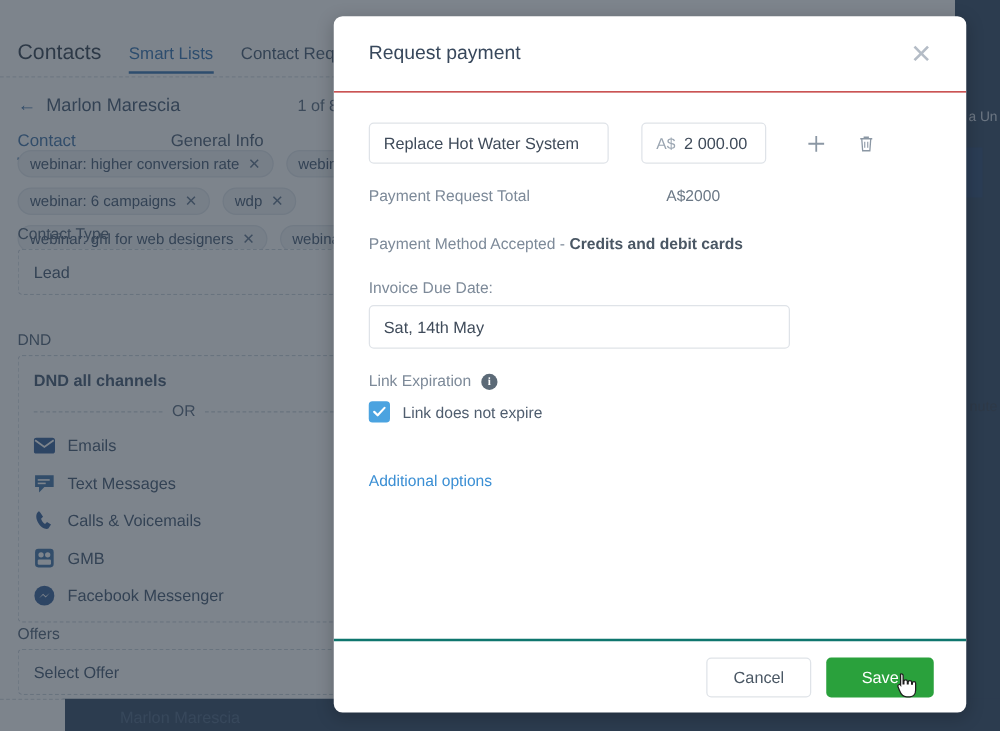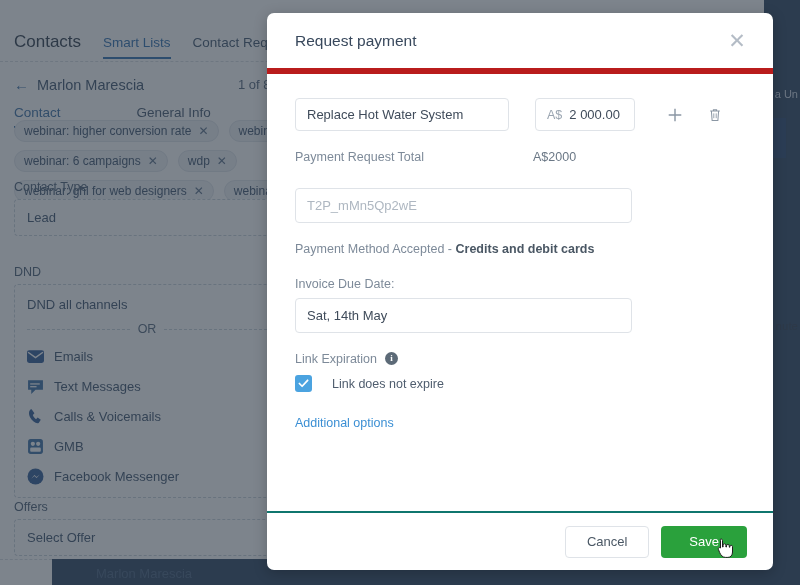--- a/index.html
+++ b/index.html
@@ -47,21 +47,21 @@
   .bg-tag .x { color: #5a6f88; font-size: 12px; }
 
   .bg-field-label { font-size: 12.5px; color: #4a5d73; margin-bottom: 5px; }
   .bg-box {
     border: 1px dashed #c9d1da; border-radius: 4px; background: #fff;
     padding: 10px 12px; font-size: 13px; color: #3e536d;
   }
   .bg-sec { position: absolute; left: 14px; width: 266px; }
 
   .dnd-box { border: 1px dashed #c9d1da; border-radius: 4px; padding: 12px 12px 10px 12px; }
-  .dnd-title { font-size: 13px; color: #3e536d; margin-bottom: 10px; }
+  .dnd-title { font-size: 13px; color: #3e536d; margin-bottom: 10px; font-weight: bold; }
   .or-line { display: flex; align-items: center; gap: 8px; margin: 8px 0 12px 0; }
   .or-line .ln { flex: 1; border-top: 1px dashed #c9d1da; }
   .or-line .or { font-size: 12.5px; color: #55677d; }
   .dnd-item { display: flex; align-items: center; gap: 10px; margin-bottom: 13px; font-size: 13px; color: #3e536d; }
   .dnd-ic { width: 17px; height: 17px; flex: 0 0 17px; display: flex; align-items: center; justify-content: center; }
 
   .bg-rightpanel {
     position: absolute; right: 0; top: 0; width: 36px; height: 585px;
     background: #2b4260;
   }
@@ -99,39 +99,39 @@
     background: #ffffff;
     border-radius: 7px;
     box-shadow: 0 3px 14px rgba(0,0,0,0.22);
     display: flex; flex-direction: column;
     overflow: hidden;
   }
   .m-header {
     height: 61px; flex: 0 0 61px;
     display: flex; align-items: center; justify-content: space-between;
     padding: 0 25px 0 28px;
-    border-bottom: 6px solid #b91c1c;
+    border-bottom: 1px solid #b91c1c;
   }
   .m-title { font-size: 15.5px; color: #38485c; }
   .m-close {
     font-size: 21px; color: #b4bcc6; line-height: 1;
     width: 22px; height: 22px; display: flex; align-items: center; justify-content: center;
   }
   .m-body { flex: 1 1 auto; padding: 24px 28px 0 28px; overflow: hidden; }
   .m-intro { font-size: 13px; color: #8d99a6; margin-bottom: 22px; }
 
   .lbl { font-size: 12.5px; color: #7d8a99; margin-bottom: 7px; }
 
   .items-row { display: flex; align-items: center; gap: 0; margin-bottom: 19px; }
   .inp {
     border: 1px solid #dfe3e8; border-radius: 4px; background: #fff;
     height: 33px; display: flex; align-items: center; padding: 0 11px;
     font-size: 13px; color: #3f4b5a;
   }
-  #item-name { width: 214px; }
+  #item-name { width: 192px; }
   #item-amount { width: 100px; margin-left: 26px; gap: 7px; }
   .cur { color: #9aa5b1; font-size: 12.5px; }
   .amt { color: #3f4b5a; font-size: 13px; }
   .ic-btn {
     width: 22px; height: 22px; display: flex; align-items: center; justify-content: center;
     color: #8b97a4;
   }
   #add-item { margin-left: 29px; }
   #delete-item { margin-left: 18px; }
 
@@ -139,28 +139,28 @@
   .total-label { font-size: 12.5px; color: #7d8a99; width: 238px; }
   .total-value { font-size: 12.5px; color: #6b7886; }
 
   .field-block { margin-bottom: 19px; }
   #invoice-number { width: 337px; height: 35px; color: #aeb7c1; }
   #due-date { width: 337px; height: 35px; color: #3f4b5a; }
 
   .pm-row { font-size: 12.5px; color: #7d8a99; margin-bottom: 21px; }
   .pm-row b { color: #4a5764; }
 
-  .exp-label { display: flex; gap: 8px; margin-bottom: 9px; }
+  .exp-label { display: flex; align-items: center; gap: 8px; margin-bottom: 9px; }
   .exp-label span.t { font-size: 12.5px; color: #7d8a99; }
   .info-ic {
     width: 13px; height: 13px; border-radius: 50%; background: #5c6a77;
     color: #fff; font-size: 9px; font-weight: bold; line-height: 13px;
     text-align: center; font-family: "Liberation Serif", serif;
   }
-  .cb-row { display: flex; align-items: center; gap: 20px; margin-bottom: 24px; }
+  .cb-row { display: flex; align-items: center; gap: 10px; margin-bottom: 40px; }
   .cbox {
     width: 17px; height: 17px; border-radius: 3px; background: #4ba3e0;
     display: flex; align-items: center; justify-content: center;
   }
   .cbox svg { width: 11px; height: 11px; }
   .cb-text { font-size: 12.5px; color: #4f5d6e; }
 
   .addl { display: flex; align-items: center; gap: 7px; margin-bottom: 18px; }
   .addl-t { font-size: 12.5px; color: #3b8fd4; }
 
@@ -354,21 +354,20 @@
         </svg>
       </div>
     </div>
 
     <div class="total-row">
       <div class="total-label">Payment Request Total</div>
       <div class="total-value">A$2000</div>
     </div>
 
     <div class="field-block">
-      <div class="inp" id="invoice-number">T2P_mMn5Qp2wE</div>
     </div>
 
     <div class="pm-row">
       <span>Payment Method Accepted - </span><b>Credits and debit cards</b>
     </div>
 
     <div class="field-block">
       <div class="lbl">Invoice Due Date:</div>
       <div class="inp" id="due-date">Sat, 14th May</div>
     </div>

